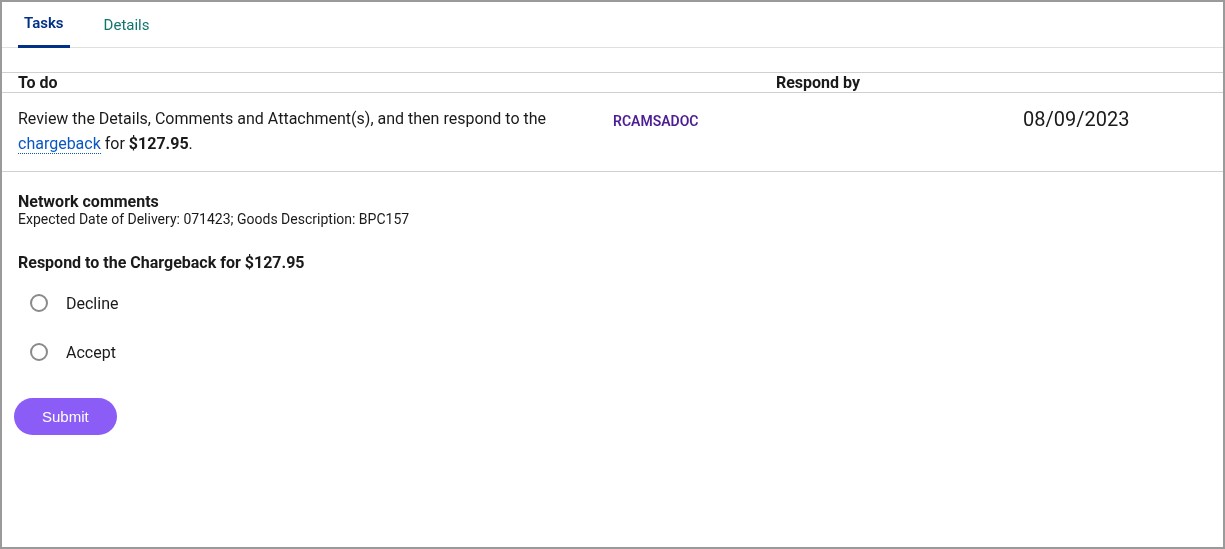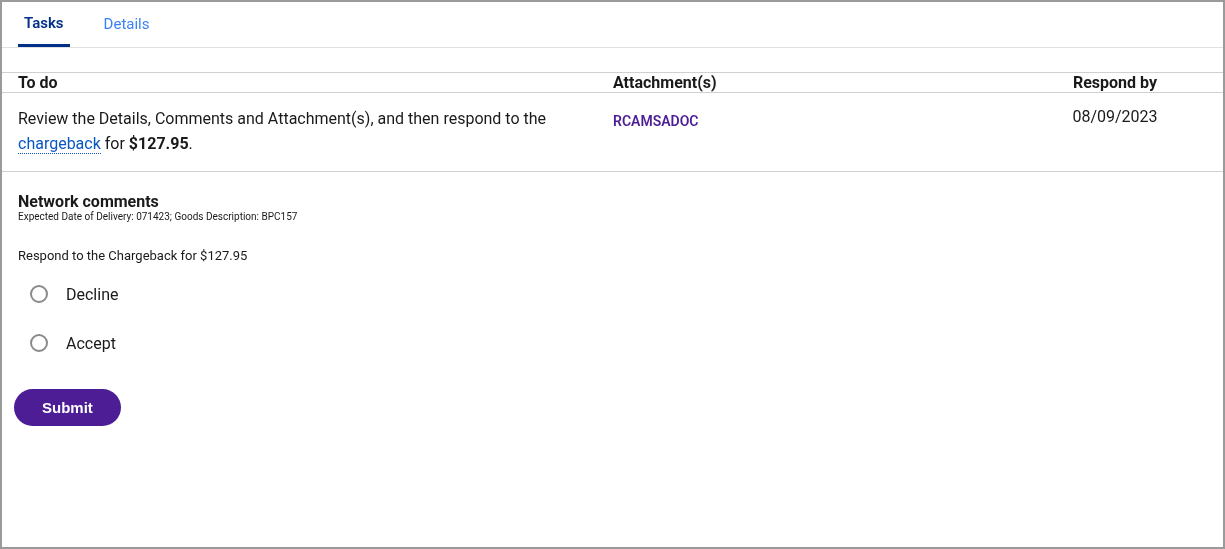--- a/index.html
+++ b/index.html
@@ -8,32 +8,32 @@
     font-family: -apple-system, BlinkMacSystemFont, "Segoe UI", Roboto, Arial, sans-serif;
     font-size: 15px;
     color:#1a1a1a;
     background:#fff;
     width:1225px;
     height:549px;
     border:2px solid #9a9a9a;
   }
   .tabbar {
     display:flex;
-    align-items:flex-end;
+    align-items:center;
     padding:0 16px;
     border-bottom:1px solid #e0e0e0;
     height:46px;
   }
   .tab {
     padding:0 6px;
     margin-right:28px;
     height:46px;
     display:flex;
     align-items:center;
-    color:#3b82f6;
+    color:#0f766e;
     cursor:pointer;
     font-size:15px;
   }
   .tab.active {
     color:#003087;
     font-weight:600;
     border-bottom:3px solid #003087;
   }
 
   .spacer { height:24px; }
@@ -42,21 +42,21 @@
     display:grid;
     grid-template-columns: 595px 410px 1fr;
     padding:0 16px;
     border-top:1px solid #d0d0d0;
     border-bottom:1px solid #d0d0d0;
   }
   .table-head { font-weight:700; font-size:16px;}
   .table-head .col3 { text-align:center; font-weight:700;}
   .table-row { border-top:none; padding-top:14px; padding-bottom:14px;}
   .table-row .col1 { line-height:1.55; font-size:16px;}
-  .table-row .col3 { text-align:center; font-size:16px;}
+  .table-row .col3 { text-align:left; font-size:20px;}
   .attach-link {
     color:#4c1d95;
     font-weight:600;
     font-size:14px;
     text-decoration:none;
     display:inline-block;
     padding-top:6px;
     cursor:pointer;
   }
   .cb-link {
@@ -64,62 +64,61 @@
     border-bottom:1px dotted #0a57c2;
     cursor:pointer;
     text-align:center;
   }
   .amount { font-weight:700; }
 
   .panel {
     padding:20px 16px 24px 16px;
   }
   .nc-heading { font-weight:700; margin-bottom:0; font-size:16px;}
-  .nc-body { font-size:10px; color:#1a1a1a; margin-bottom:26px;}
-  .respond-heading { font-weight:400; font-size:13px; margin-bottom:22px;}
+  .nc-body { font-size:14px; color:#1a1a1a; margin-bottom:26px;}
+  .respond-heading { font-weight:700; font-size:16px; margin-bottom:22px;}
   .radio-row {
     display:flex;
     align-items:center;
     margin-left:12px;
     margin-bottom:30px;
     cursor:pointer;
   }
   .radio {
     width:18px; height:18px;
     border:2px solid #8a8a8a;
     border-radius:50%;
     margin-right:18px;
   }
   .radio-label { font-size:16px;}
   .submit-btn {
-    background:#4c1d95;
+    background:#8b5cf6;
     color:#fff;
     border:none;
     border-radius:22px;
     padding:10px 28px;
     font-size:15px;
-    font-weight:700;
+    font-weight:400;
     cursor:pointer;
     margin-top:6px;
     margin-left:-4px;
   }
 </style>
 </head>
 <body>
 
 <div class="tabbar">
   <div class="tab active">Tasks</div>
   <div class="tab">Details</div>
 </div>
 
 <div class="spacer"></div>
 
 <div class="table-head">
   <div class="col1">To do</div>
-  <div class="col2">Attachment(s)</div>
   <div class="col3">Respond by</div>
 </div>
 
 <div class="table-row">
   <div class="col1">
     <span>Review the Details, Comments and Attachment(s), and then respond to the </span><span class="cb-link">chargeback</span><span> for </span><span class="amount">$127.95</span><span>.</span>
   </div>
   <div class="col2">
     <a class="attach-link">RCAMSADOC</a>
   </div>

